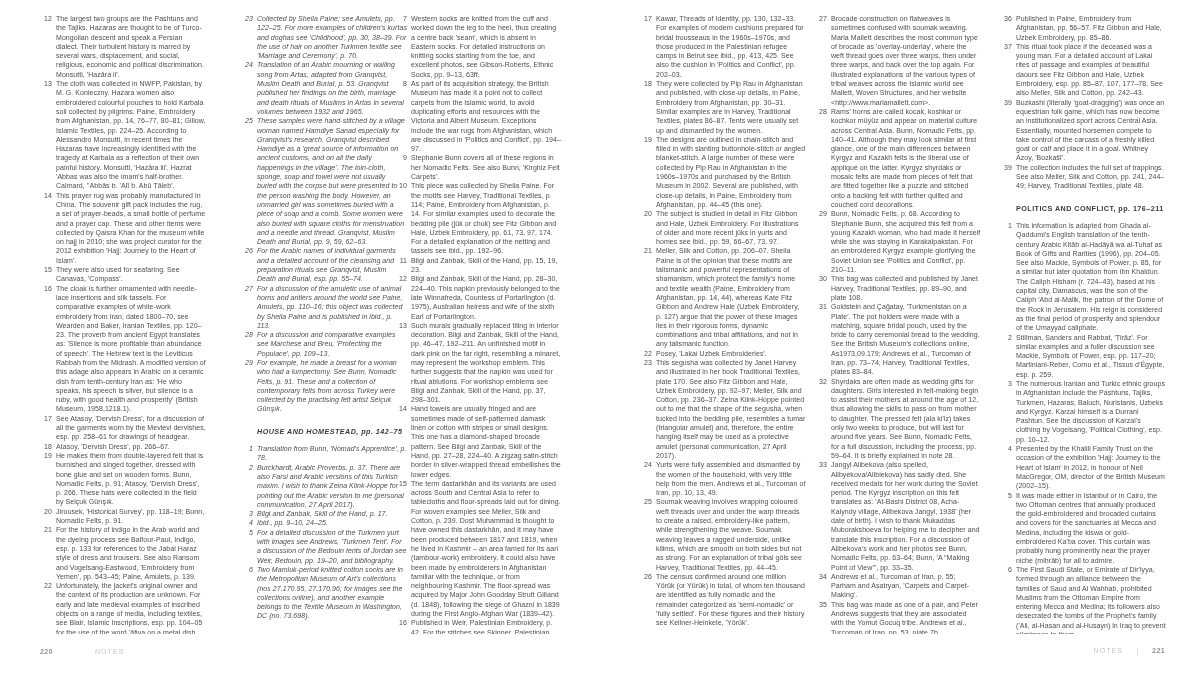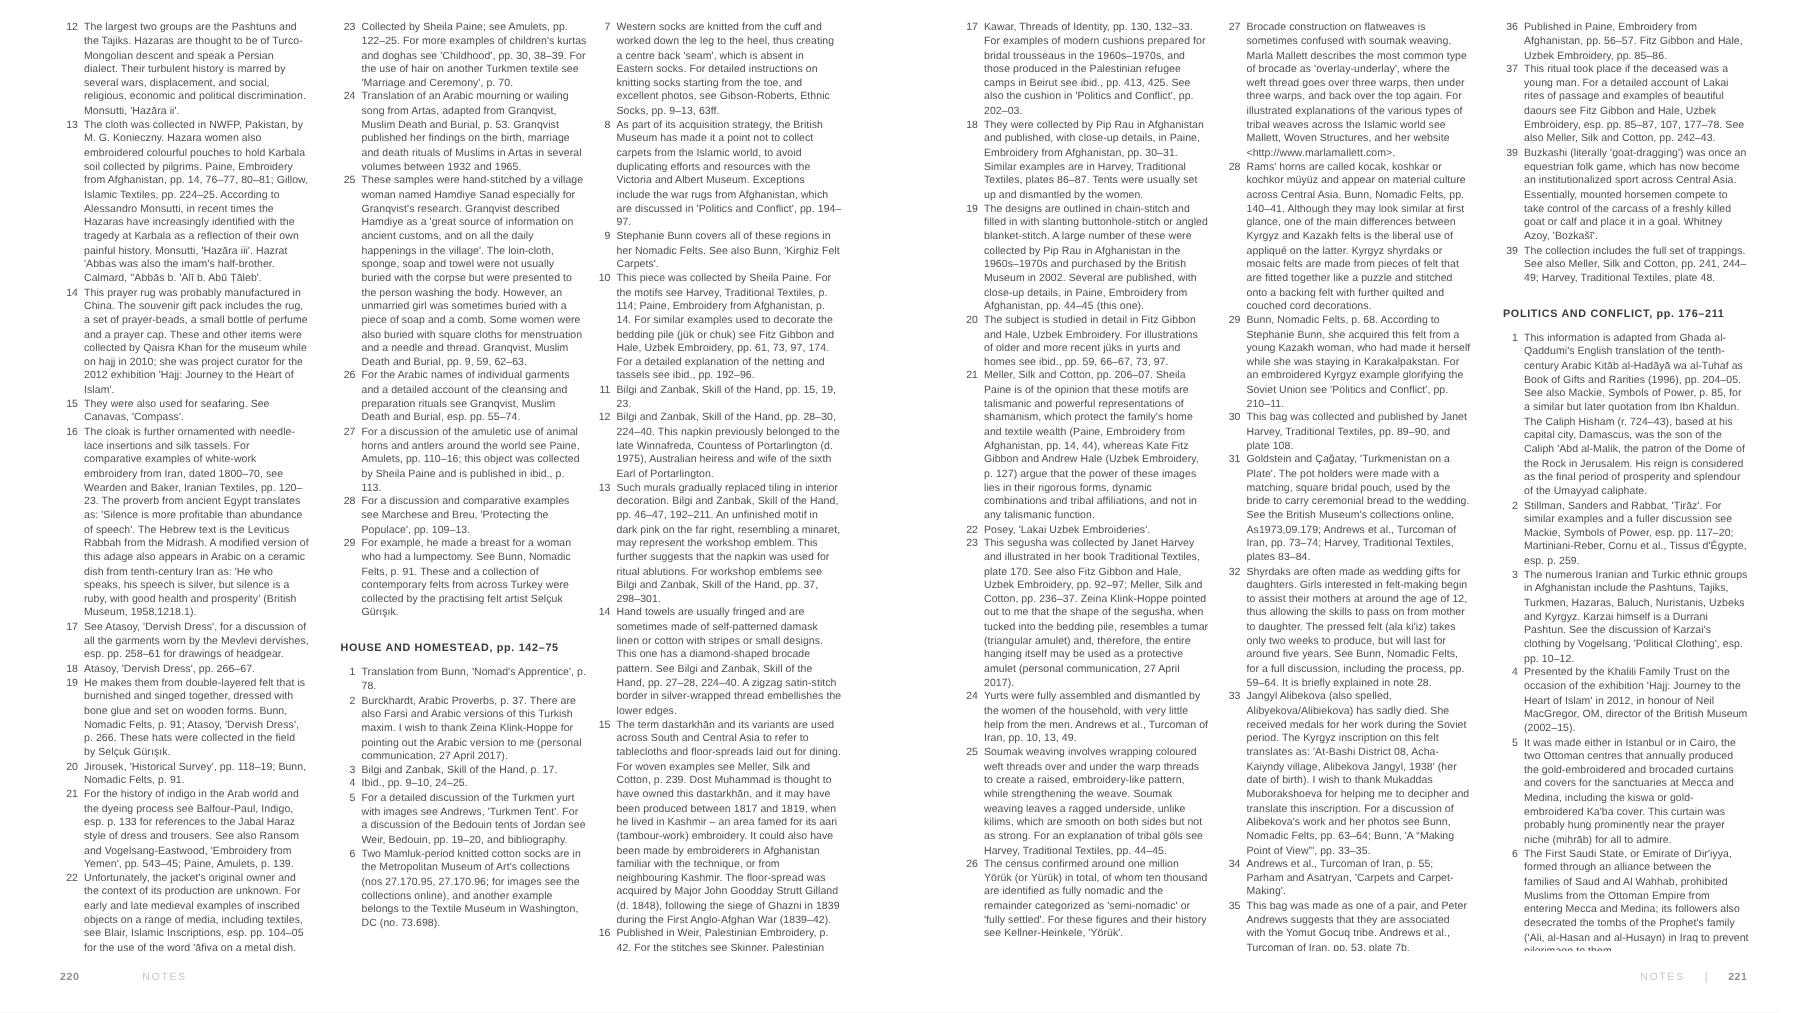--- a/index.html
+++ b/index.html
@@ -6,27 +6,27 @@
   .spread{
     position:relative;width:1200px;height:675px;background:#ffffff;
     font-family:"Liberation Sans","DejaVu Sans",sans-serif;
     color:#4e4e4e;overflow:hidden;
   }
   .col{
     position:absolute;top:14px;width:166px;height:620px;overflow:hidden;
     font-size:7px;line-height:9.3px;letter-spacing:0.05px;
     text-align:left;
   }
-  .col-1{left:40px;}  .col-2{left:225px;} .col-3{left:395px;}
+  .col-1{left:40px;}  .col-2{left:241px;font-style:italic;} .col-3{left:395px;}
   .col-4{left:640px;} .col-5{left:815px;} .col-6{left:1000px;}
   .block{display:flex;align-items:flex-start;}
   .block .num{flex:none;width:12px;text-align:right;margin-right:4px;color:#4e4e4e;}
   .block .txt{flex:1;min-width:0;}
   .block.heading{display:block;font-weight:bold;color:#3a3a3a;
-    letter-spacing:0.45px;margin:13px 0 8px 2px;font-size:7.2px;}
+    letter-spacing:0.45px;margin:13px 0 8px 16px;font-size:7.2px;}
   .footer{position:absolute;bottom:20px;font-size:7px;letter-spacing:1.1px;}
   .footer .pagenum{color:#8f8f8f;font-weight:bold;letter-spacing:0.4px;}
   .footer .folio-label{color:#c6c6c6;}
   .footer-left{left:40px;}
   .footer-left .folio-label{margin-left:42px;}
   .footer-right{right:35px;text-align:right;}
   .footer-right .pagenum{margin-left:14px;}
   .footer .rule{display:inline-block;width:1px;height:7px;background:#dcdcdc;
     margin-left:14px;vertical-align:middle;}
 </style>

